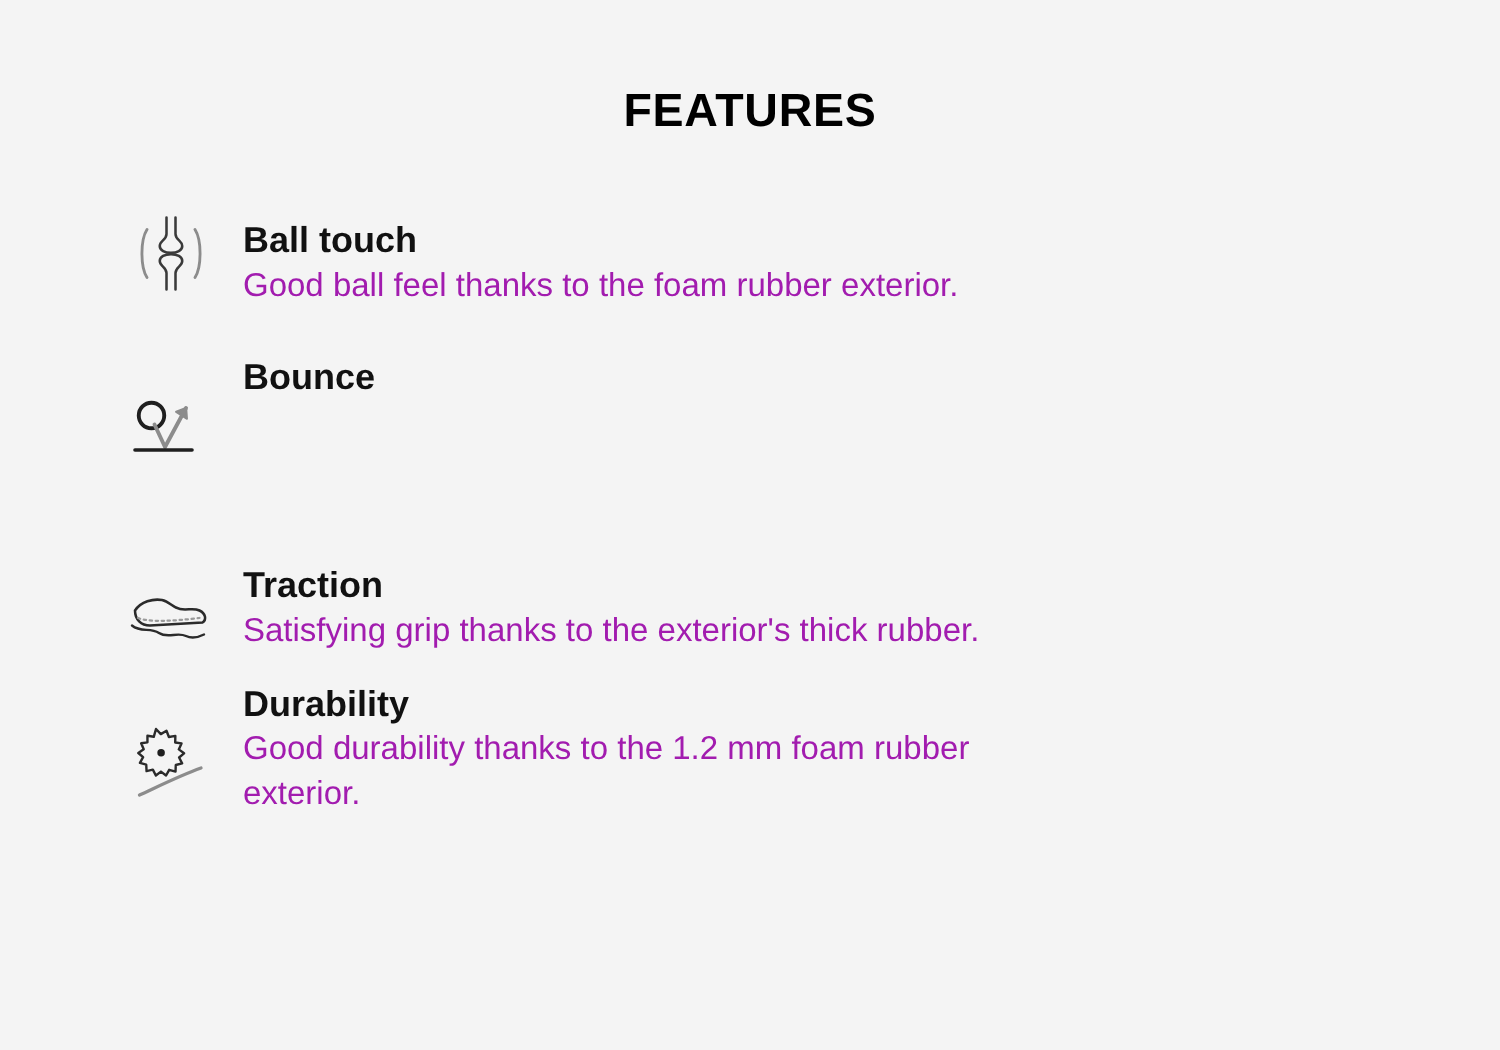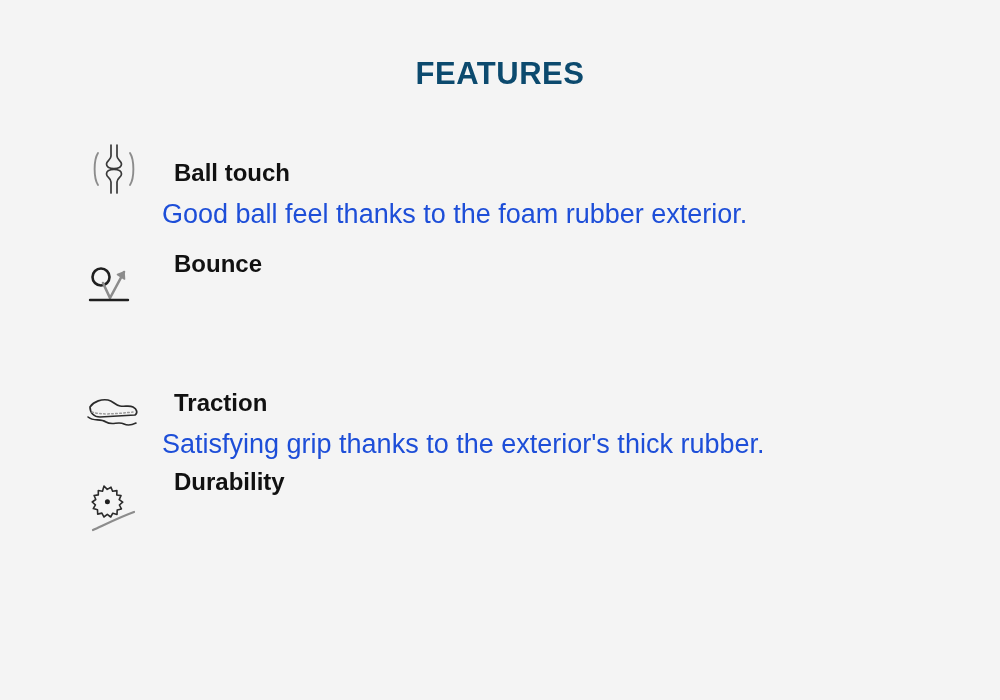--- a/index.html
+++ b/index.html
@@ -21,21 +21,21 @@
   }
   .page-title {
     position: absolute;
     top: 56px;
     left: 0;
     width: 1000px;
     text-align: center;
     font-size: 31px;
     font-weight: bold;
     letter-spacing: 0.5px;
-    color: #0c4a6e;
+    color: #000000;
     font-family: "Liberation Sans", sans-serif;
   }
   .feature-row {
     position: relative;
     width: 1000px;
   }
   .feature-icon {
     position: absolute;
     left: 84px;
     width: 60px;
@@ -50,27 +50,27 @@
   .feature-text {
     position: absolute;
     left: 162px;
     width: 800px;
   }
   .feature-heading {
     font-size: 24px;
     font-weight: bold;
     color: #111111;
     line-height: 28px;
-    margin: 12px;
+    margin: 0;
     font-family: "Liberation Sans", sans-serif;
   }
   .feature-desc {
-    font-size: 27px;
+    font-size: 22px;
     font-weight: normal;
-    color: #1d4ed8;
+    color: #a21caf;
     line-height: 30px;
     margin: 0;
     white-space: pre-line;
     font-family: "Liberation Sans", sans-serif;
   }
 
   
   .row-0 { height: 92px; }
   .row-1 { height: 126px; }
   .row-2 { height: 92px; }
@@ -162,17 +162,19 @@
                    L35.2 21.6 L38.7 24.2 L35.4 27 L37.4 30.9 L33.2 32 L33 36.4
                    L28.8 35.2 L26.7 39 L23.3 36.4 L19.9 39 L17.9 35.1 L13.7 36.1
                    L13.5 31.8 L9.3 30.6 L11.4 26.8 L8.2 24 L11.8 21.5 L10.1 17.5
                    L14.3 16.9 L14.3 12.5 L18.5 13.2 Z" fill="none" stroke="#2b2b2b" stroke-width="1.6" stroke-linejoin="round"></path>
           <circle cx="23.4" cy="23.8" r="2.5" fill="#1f1f1f"></circle>
           <path d="M9 52 C20 47, 36 39, 50 34" fill="none" stroke="#8c8c8c" stroke-width="2.2" stroke-linecap="round"></path>
         </svg>
       </span>
       <div class="feature-text">
         <div class="feature-heading">Durability</div>
+        <div class="feature-desc">Good durability thanks to the 1.2 mm foam rubber
+exterior.</div>
       </div>
     </div>
 
   </div>
 </div>
 
 </body></html>

